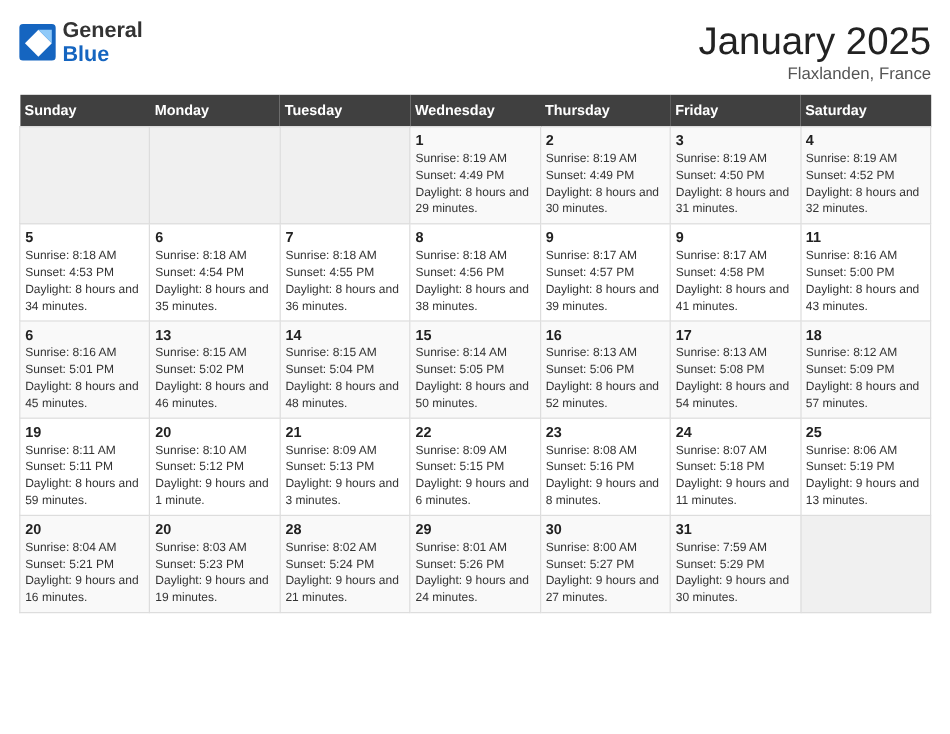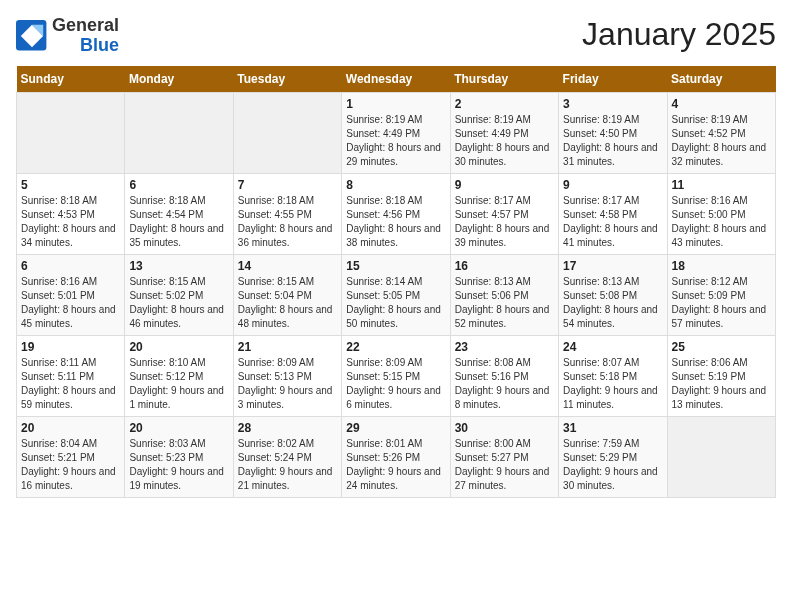--- a/index.html
+++ b/index.html
@@ -13,21 +13,20 @@
     .header {
       display: flex;
       justify-content: space-between;
       align-items: flex-start;
       margin-bottom: 10px;
     }
     .logo {
       display: flex;
       align-items: center;
       gap: 4px;
-      text-align: right;
     }
     .logo-text {
       font-size: 18px;
       font-weight: bold;
       line-height: 1.1;
     }
     .logo-general { color: #333; }
     .logo-blue { color: #1565c0; }
     .logo-icon {
       width: 32px;
@@ -42,21 +41,21 @@
     .calendar-subtitle {
       font-size: 14px;
       color: #555;
     }
     table {
       width: 100%;
       border-collapse: collapse;
       font-size: 11px;
     }
     thead tr th {
-      background-color: #a16207;
+      background-color: #404040;
       color: #fff;
       padding: 6px 4px;
       text-align: left;
       font-size: 12px;
       font-weight: bold;
     }
     tbody tr td {
       border: 1px solid #ddd;
       vertical-align: top;
       padding: 4px;
@@ -95,20 +94,21 @@
       <polygon points="20,6 34,20 20,34 6,20" fill="white"></polygon>
       <polygon points="20,6 34,6 34,20" fill="#90caf9"></polygon>
     </svg>
     <div class="logo-text">
       <span class="logo-general">General</span><br>
       <span class="logo-blue">Blue</span>
     </div>
   </div>
   <div class="title-block">
     <div class="calendar-title">January 2025</div>
+    <div class="calendar-subtitle">Flaxlanden, France</div>
   </div>
 </div>
 
 <table>
   <thead>
     <tr>
     <th>Sunday</th>
         <th>Monday</th>
         <th>Tuesday</th>
         <th>Wednesday</th>

